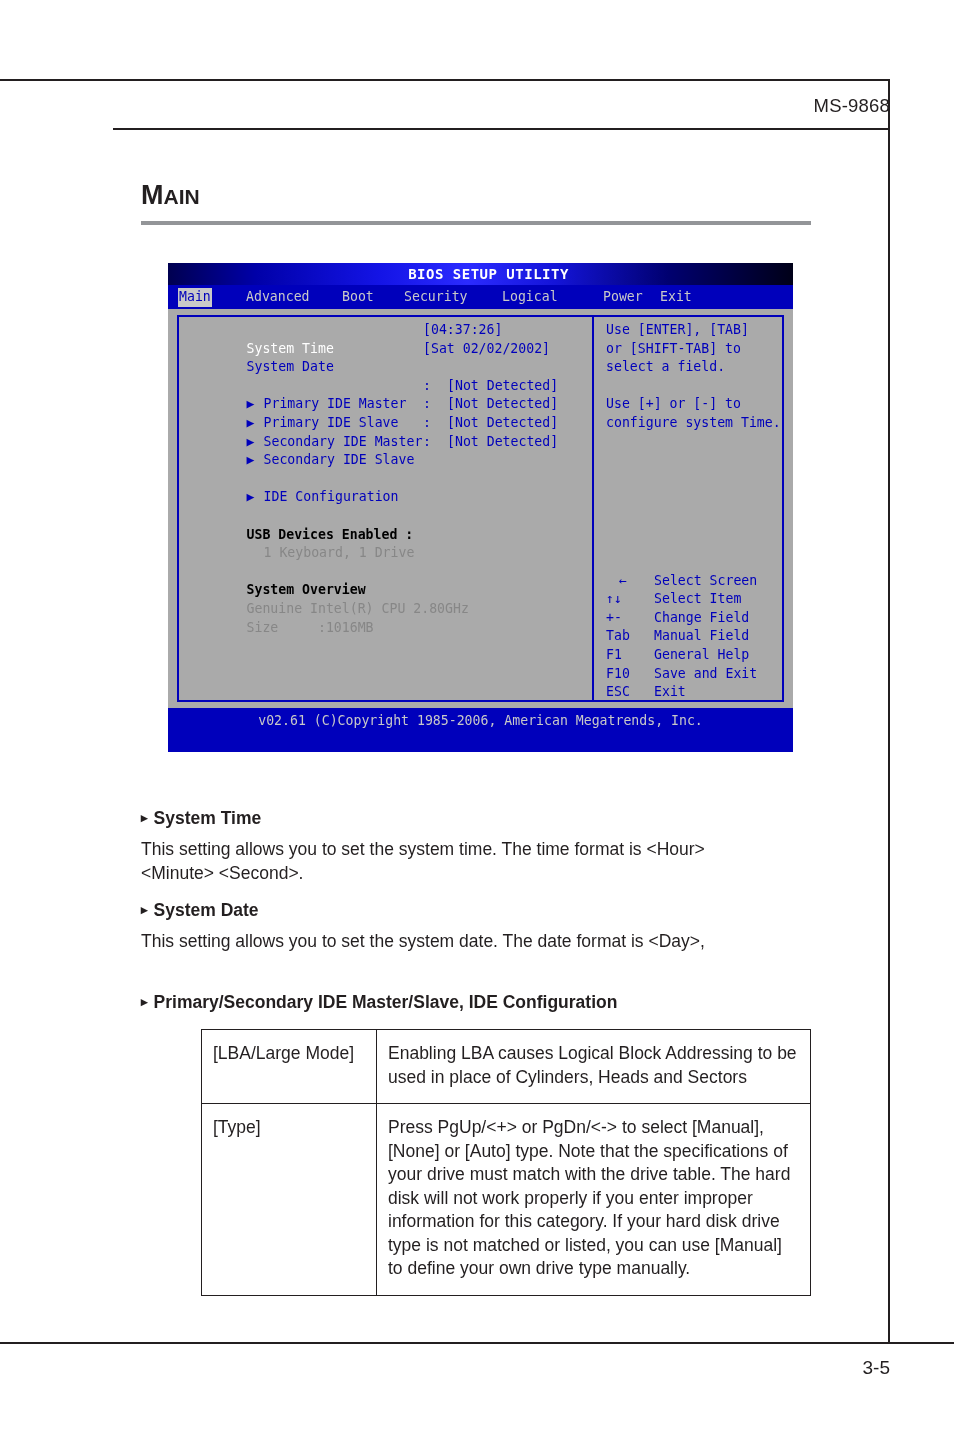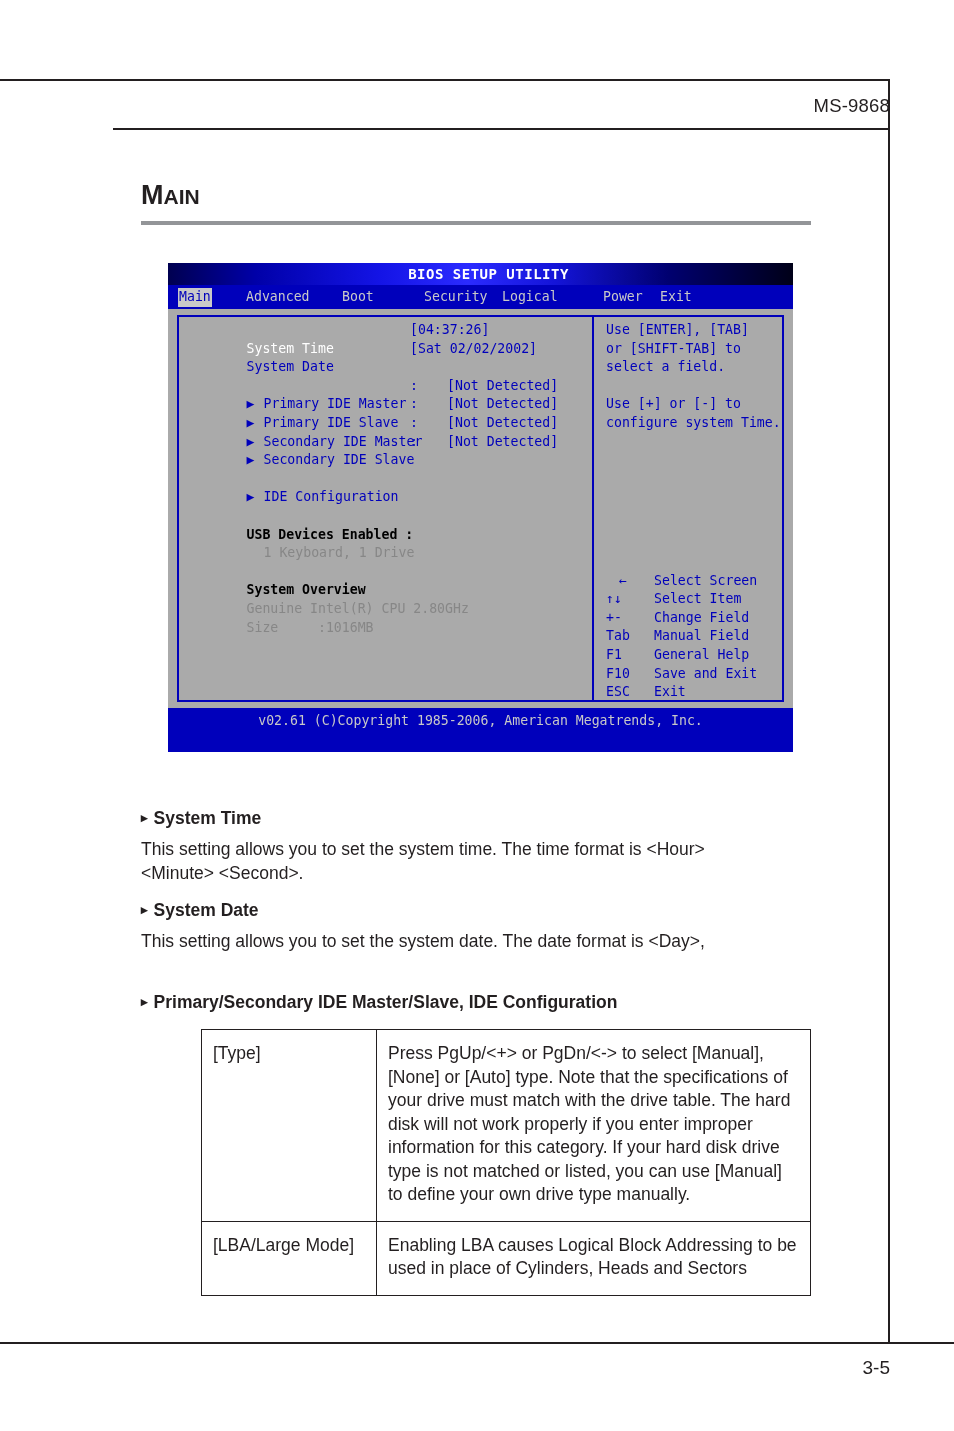--- a/index.html
+++ b/index.html
@@ -146,21 +146,21 @@
     position: absolute;
     left: 438px; top: 12px;
     width: 166px;
   }
 
   .row { position: relative; height: 18.6px; white-space: pre; }
   .c-blue   { color: #0000bb; }
   .c-white  { color: #ffffff; }
   .c-black  { color: #000000; font-weight: bold; }
   .c-gray   { color: #878787; }
-  .val { position: absolute; left: 227px; top: 0; }
+  .val { position: absolute; left: 240px; top: 0; }
   .val2 { position: absolute; left: 264px; top: 0; }
   .arw { display: inline-block; width: 17px; color: #0000bb; }
   .spacer { height: 18.6px; }
 
   .keyrow { position: relative; height: 18.6px; white-space: pre; color: #0000bb; }
   .keyrow .k { position: absolute; left: 0; top: 0; width: 44px; }
   .keyrow .d { position: absolute; left: 48px; top: 0; }
 
   .bios-footer {
     height: 44px;
@@ -244,21 +244,21 @@
 <div class="bios">
 
   <div class="bios-titlebar">
     <div class="bios-title">BIOS SETUP UTILITY</div>
   </div>
 
   <div class="bios-menubar">
     <span class="mi active" style="left:10px;">Main</span>
     <span class="mi" style="left:78px;">Advanced</span>
     <span class="mi" style="left:174px;">Boot</span>
-    <span class="mi" style="left:256px;">Security</span>
+    <span class="mi" style="left:236px;">Security</span>
     <span class="mi" style="left:334px;">Logical</span>
     <span class="mi" style="left:420px;margin-left:15px;">Power</span>
     <span class="mi" style="left:492px;">Exit</span>
   </div>
 
   <div class="bios-body">
     <div class="bios-panelbox"></div>
     <div class="bios-divider"></div>
 
     <div class="left-pane">
@@ -373,23 +373,23 @@
 <div class="para" style="top:838px;"><span>This setting allows you to set the system time. The time format is &lt;Hour&gt;</span><span class="lastline">&lt;Minute&gt; &lt;Second&gt;.</span></div>
 
 <div class="bullet-head" style="top:900px;"><span class="tri">▸</span><span>System Date</span></div>
 <div class="para" style="top:930px;"><span>This setting allows you to set the system date. The date format is &lt;Day&gt;,</span></div>
 
 <div class="bullet-head" style="top:992px;"><span class="tri">▸</span><span>Primary/Secondary IDE Master/Slave, IDE Configuration</span></div>
 
 <table class="tbl">
   <tbody>
       <tr>
+    <td class="col1">[LBA/Large Mode]</td>
+    <td>Enabling LBA causes Logical Block Addressing to be used in place of Cylinders, Heads and Sectors</td>
+  </tr>
+  <tr>
     <td class="col1">[Type]</td>
     <td>Press PgUp/&lt;+&gt; or PgDn/&lt;-&gt; to select [Manual], [None] or [Auto] type. Note that the specifications of your drive must match with the drive table. The hard disk will not work properly if you enter improper information for this category. If your hard disk drive type is not matched or listed, you can use [Manual] to define your own drive type manually.</td>
   </tr>
-  <tr>
-    <td class="col1">[LBA/Large Mode]</td>
-    <td>Enabling LBA causes Logical Block Addressing to be used in place of Cylinders, Heads and Sectors</td>
-  </tr>
 </tbody>
   </table>
 
 <div class="page-num">3-5</div>
 
 </body></html>

